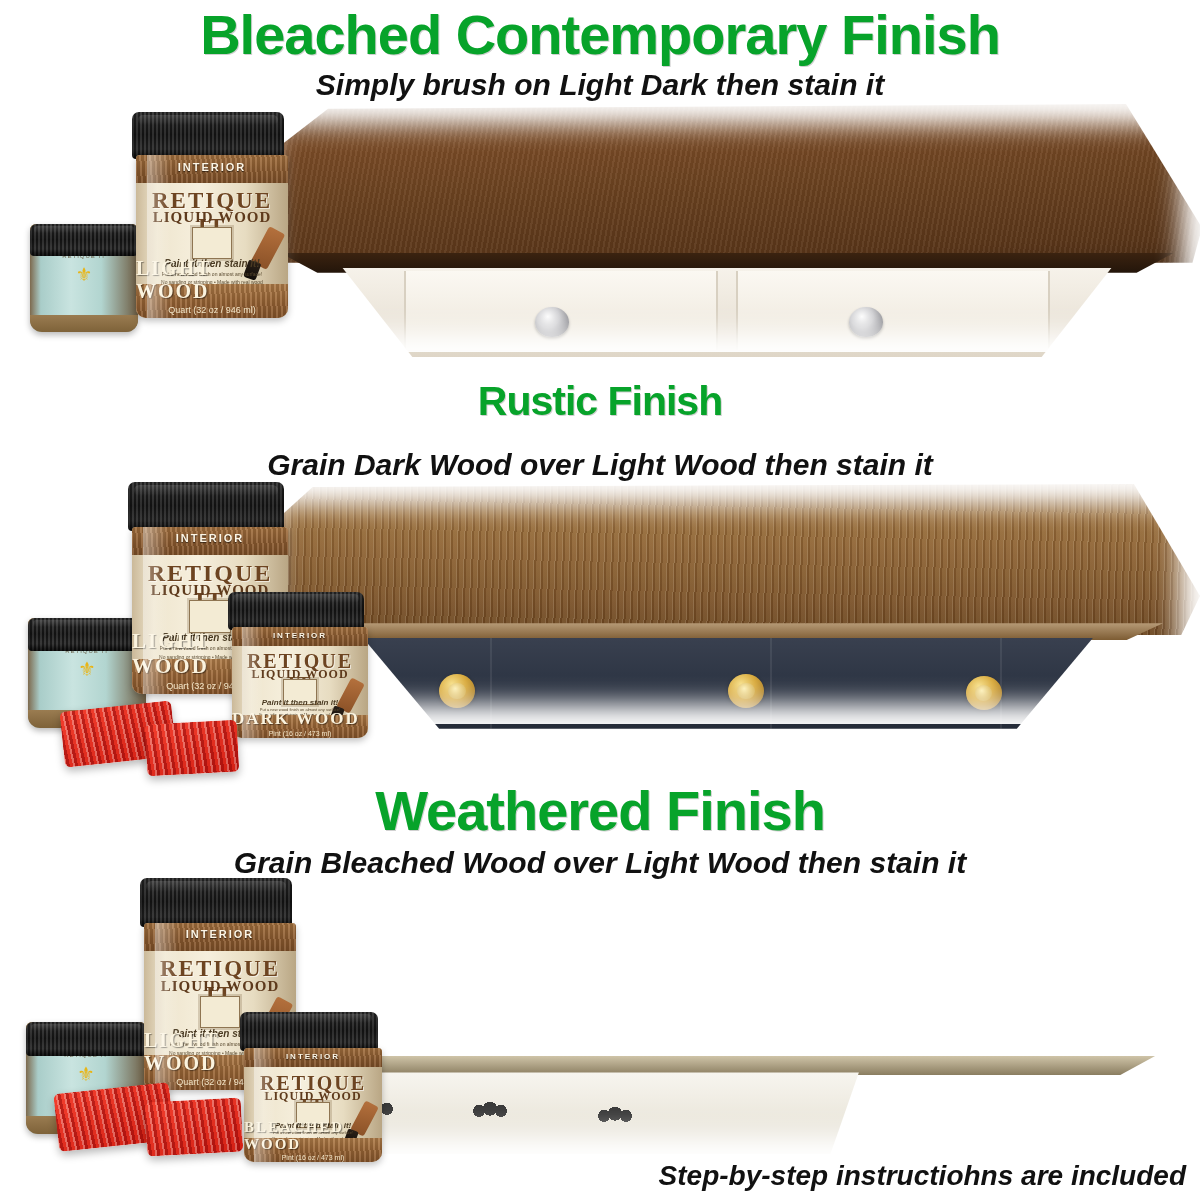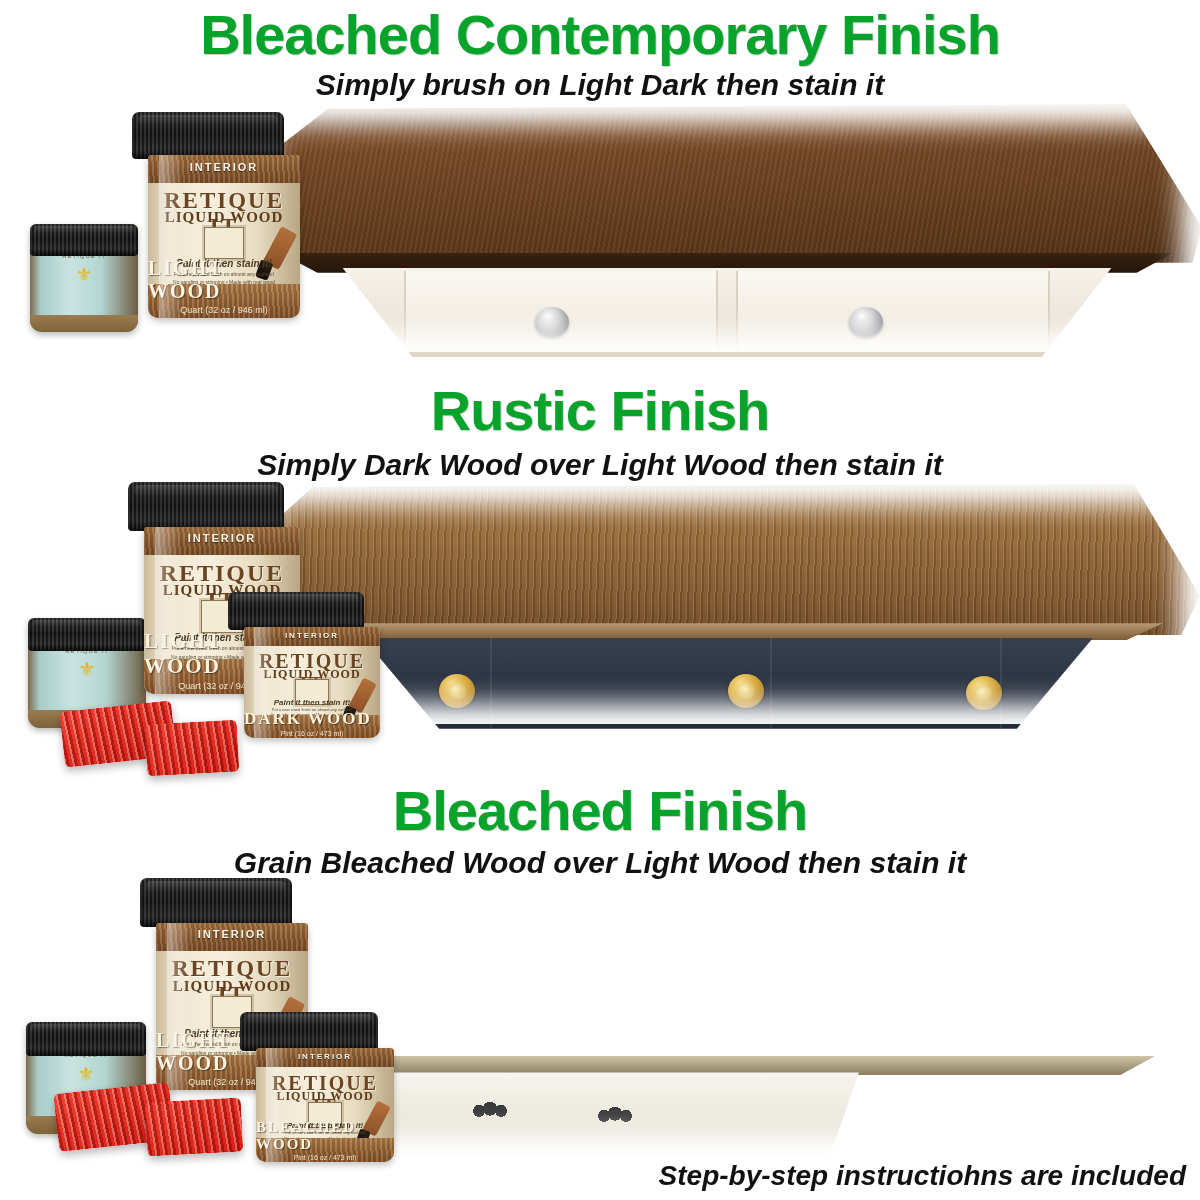--- a/index.html
+++ b/index.html
@@ -149,21 +149,21 @@
       linear-gradient(180deg,#2b2b2b 0%,#161616 48%,#242424 78%,#101010 100%);
     border-radius:7px 7px 4px 4px;
     box-shadow:inset 0 -3px 5px rgba(0,0,0,.5);
   }
   .jar-lid::before{
     content:""; position:absolute; left:4%; top:6%; width:92%; height:22%;
     border-radius:6px; background:linear-gradient(180deg,rgba(255,255,255,.13),rgba(255,255,255,0));
   }
 
   .jar-body{
-    position:absolute; left:16px; width:100%;
+    position:absolute; left:4px; width:100%;
     background:linear-gradient(90deg,#cbb999 0%,#efe6cf 14%,#f6efdd 42%,#e7dcc1 72%,#b9a684 100%);
     border-radius:4px 4px 10px 10px;
     overflow:hidden;
     box-shadow:0 3px 7px rgba(0,0,0,.25);
   }
   .band-top{
     position:absolute; left:0; top:0; width:100%; height:17%;
     background:
       repeating-linear-gradient(86deg, rgba(255,255,255,.10) 0 2px, rgba(0,0,0,.13) 2px 5px),
       linear-gradient(180deg,#a4713f,#8d5c30 55%,#7d4f27);
@@ -319,22 +319,22 @@
         <div class="band-bot"></div>
         <div class="lbl-name" style="bottom:9%; font-size:20px;">LIGHT WOOD</div>
         <div class="lbl-size" style="bottom:2%; font-size:9px;">Quart (32 oz / 946 ml)</div>
         <div class="jar-gloss"></div>
       </div>
     </div>
   </div>
 
   <div>
 
-    <div class="section-title" style="top:378px; font-size:56px;">Rustic Finish</div>
-    <div class="section-sub" style="top:448px; font-size:30px;">Simply Dark Wood over Light Wood then stain it</div>
+    <div class="section-title" style="top:378px; font-size:41px;">Rustic Finish</div>
+    <div class="section-sub" style="top:448px; font-size:30px;">Grain Dark Wood over Light Wood then stain it</div>
 
     <div class="furn" style="left:256px; top:484px; width:944px; height:240px;">
       <div class="f2-top"></div>
       <div class="f2-lip"></div>
       <div class="f2-drawers">
         <div class="f2-ridge" style="left:22%;"></div>
         <div class="f2-ridge" style="left:55%;"></div>
         <div class="f2-ridge" style="left:82%;"></div>
         <div class="knob-gold" style="left:16%; top:40%;"></div>
         <div class="knob-gold" style="left:50%; top:40%;"></div>
@@ -390,21 +390,21 @@
         <div class="jar-gloss"></div>
       </div>
     </div>
 
     <div class="rocker" style="left:62px; top:706px; width:112px; height:56px; transform:rotate(-6deg);"></div>
     <div class="rocker" style="left:146px; top:722px; width:92px; height:52px; transform:rotate(-3deg);"></div>
   </div>
 
   <div>
 
-    <div class="section-title" style="top:778px; font-size:56px;">Bleached Finish</div>
+    <div class="section-title" style="top:778px; font-size:56px;">Weathered Finish</div>
     <div class="section-sub" style="top:846px; font-size:30px;">Grain Bleached Wood over Light Wood then stain it</div>
 
     <div class="furn" style="left:284px; top:882px; width:916px; height:272px;">
       <div class="f3-top"></div>
       <div class="f3-lip"></div>
       <div class="f3-drawers">
         <div class="pull-dark" style="left:10%; top:34%;"></div>
         <div class="pull-dark" style="left:30%; top:36%;"></div>
         <div class="pull-dark" style="left:52%; top:42%;"></div>
       </div>

